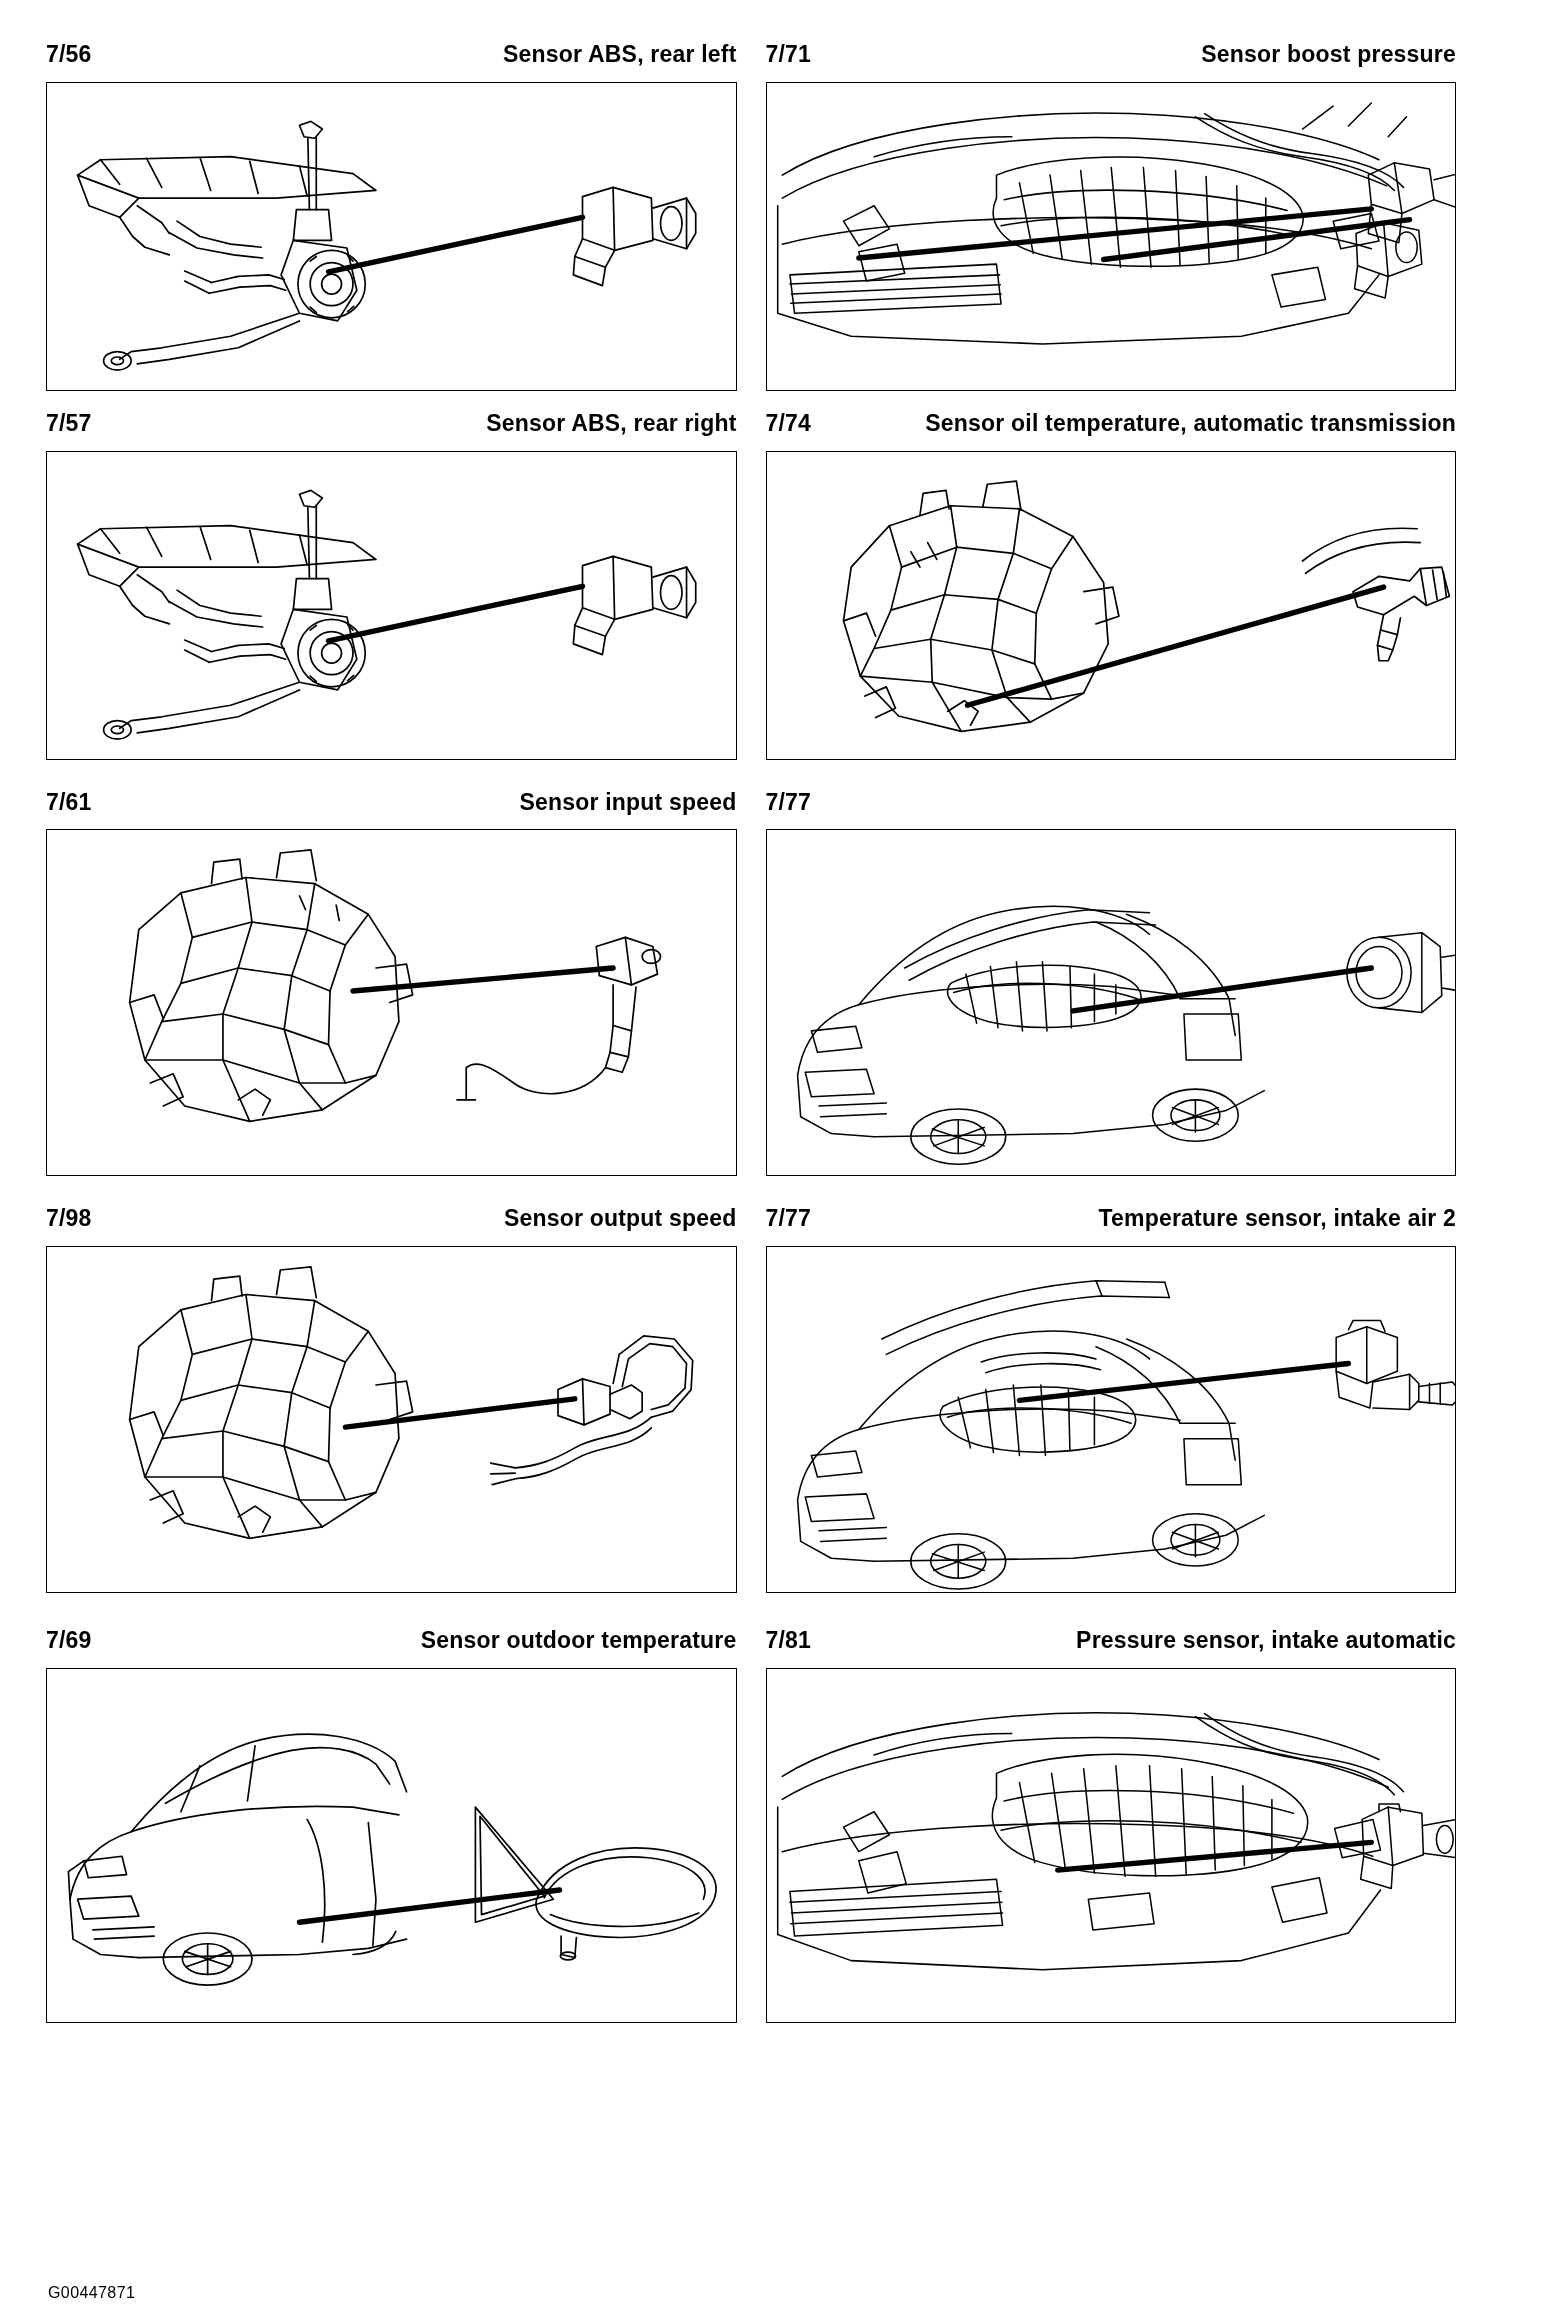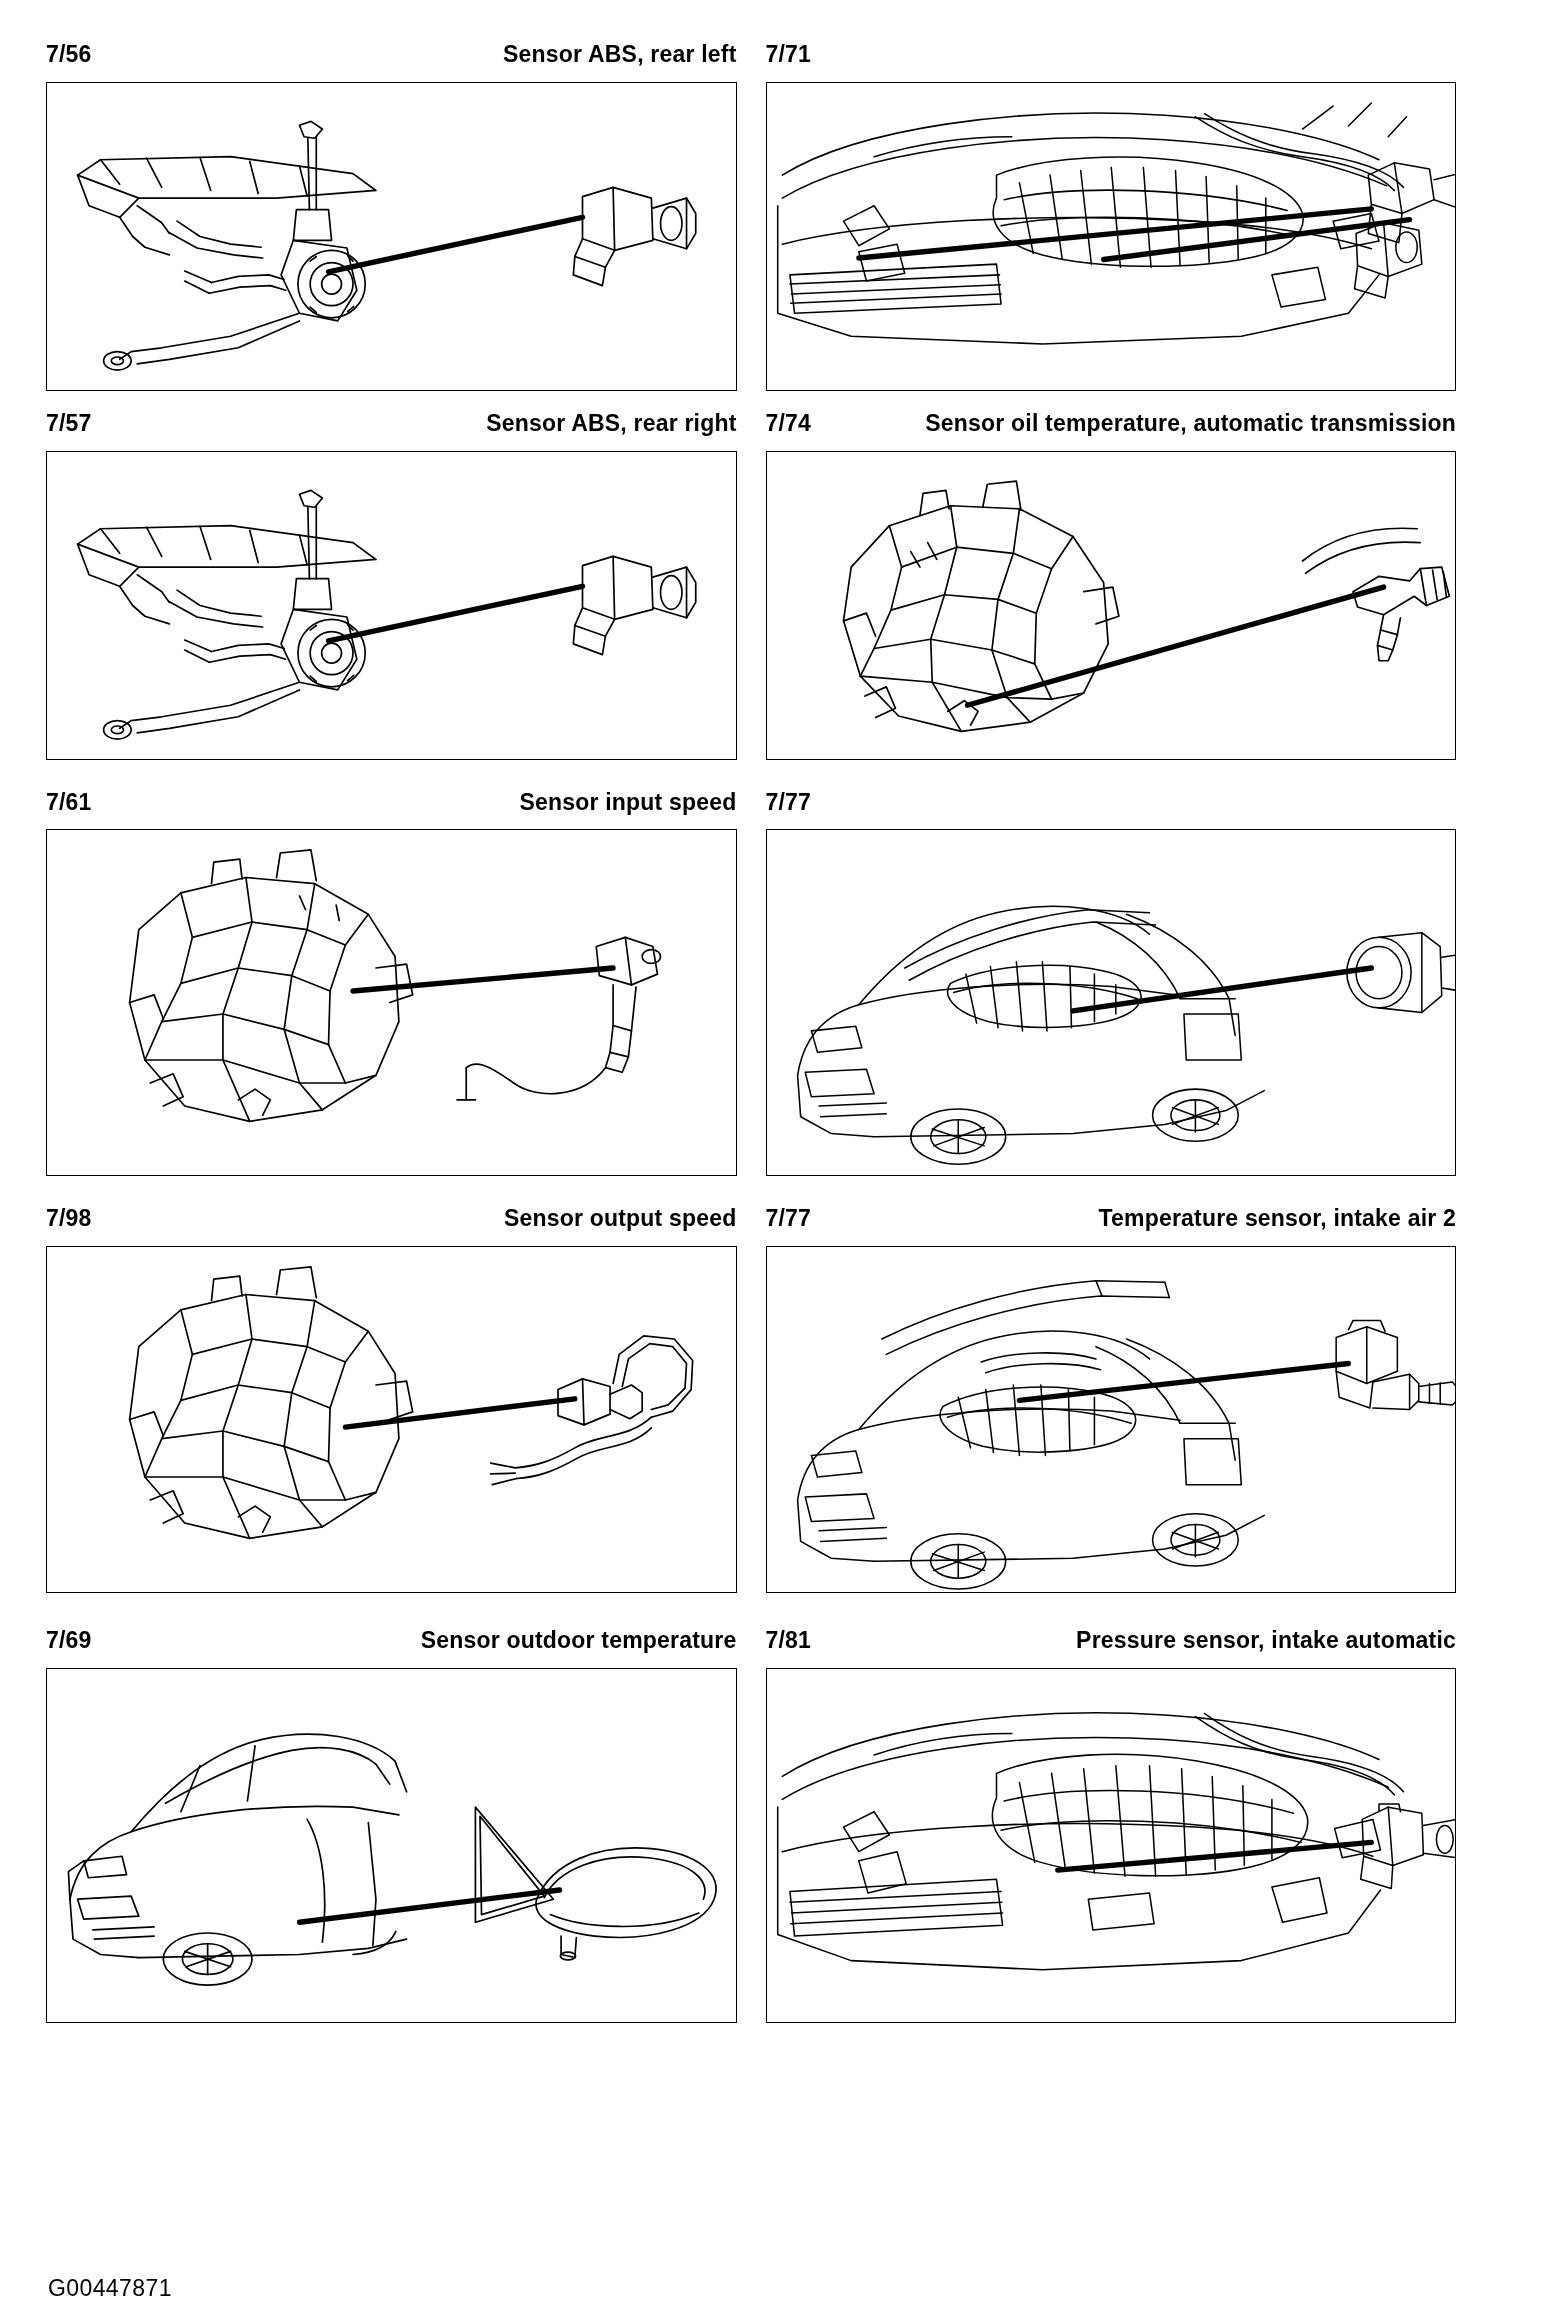--- a/index.html
+++ b/index.html
@@ -62,21 +62,21 @@
   }
   .figure svg {
     display: block;
     width: 100%;
     height: 100%;
   }
   .footer-code {
     position: absolute;
     left: 48px;
     bottom: 17px;
-    font-size: 23px;
+    font-size: 16px;
     font-family: "Liberation Sans", sans-serif;
     letter-spacing: 0.4px;
   }
   
   .h-abs  { height: 309px; }
   .h-spd  { height: 347px; }
   .h-out  { height: 355px; }
   .h-boost{ height: 309px; }
   .h-oilt { height: 309px; }
   .h-air  { height: 347px; }
@@ -322,20 +322,21 @@
         </div>
       </div>
 
     </div>
 
     <div class="col">
 
       <div class="entry">
         <div class="caption">
           <span class="code">7/71</span>
+          <span class="label">Sensor boost pressure</span>
         </div>
         <div class="figure h-boost">
           <svg viewBox="0 0 900 400" preserveAspectRatio="none">
             <g fill="none" stroke="#000" stroke-width="2" stroke-linejoin="round" stroke-linecap="round">
 
               <path d="M20 120 C 120 58, 330 30, 520 42 C 640 50, 740 72, 800 100"></path>
               <path d="M20 150 C 120 90, 330 62, 520 74 C 640 82, 740 104, 810 134"></path>
               <path d="M14 160 L14 300 L110 330 L360 340 L620 330 L760 300 L800 250"></path>
               <path d="M20 210 C 140 180, 360 168, 560 180 C 660 186, 740 200, 790 216"></path>
 

